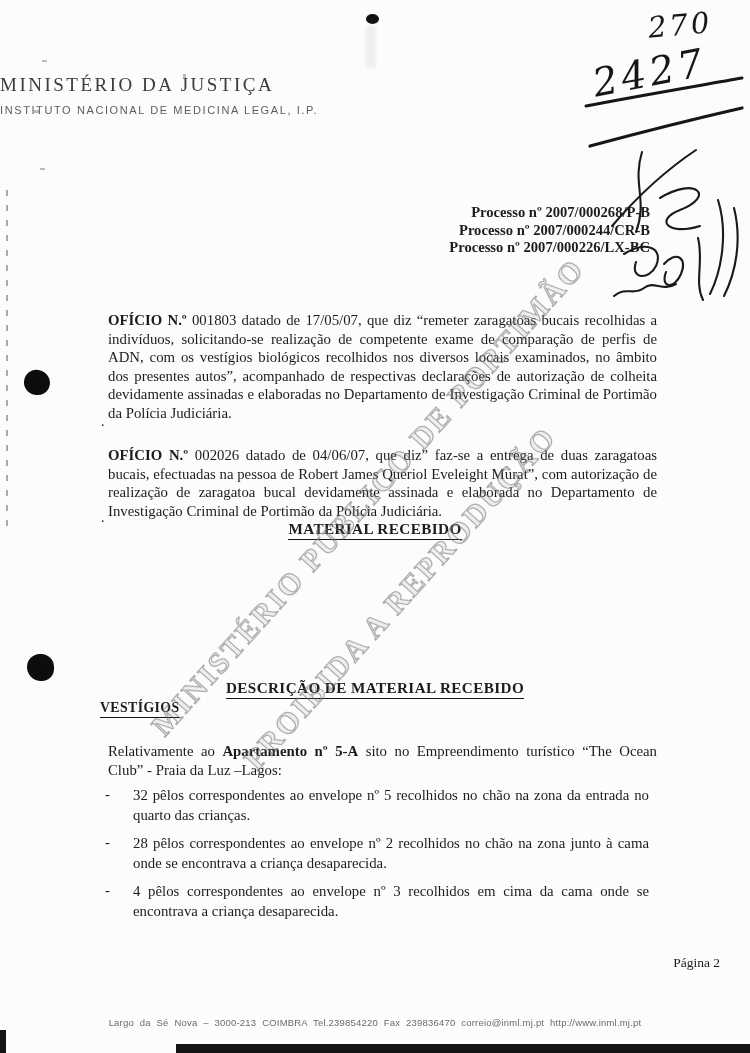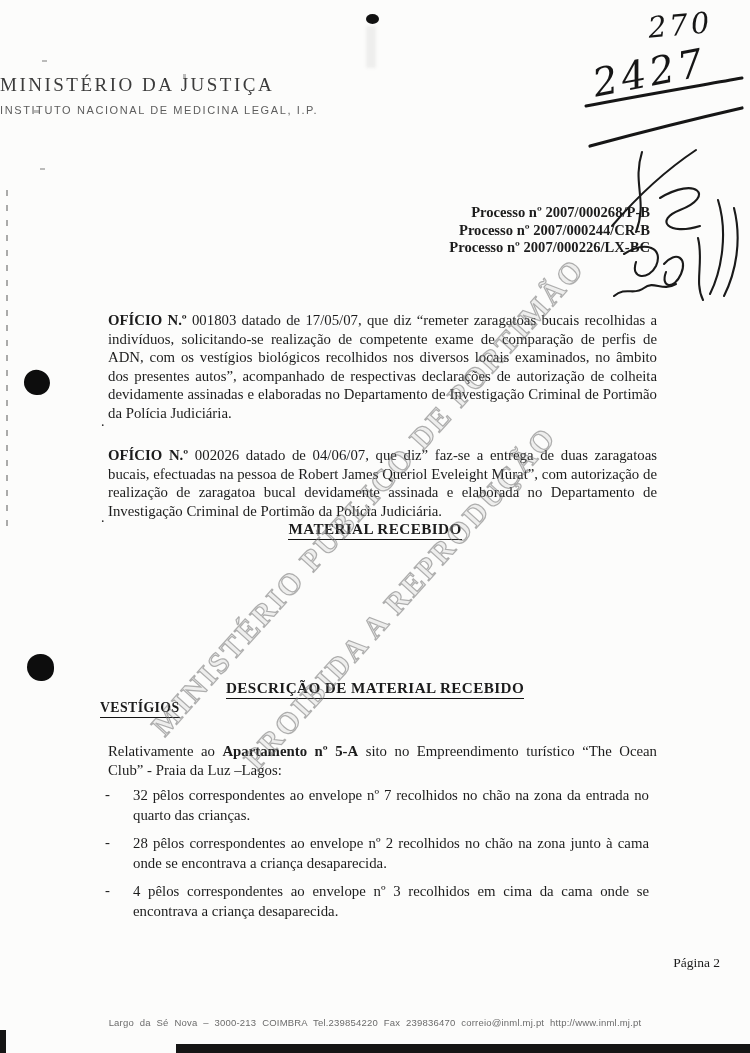--- a/index.html
+++ b/index.html
@@ -157,21 +157,21 @@
 
 
   <div class="sec-title" style="top:679px;font-family:Liberation Serif, serif;"><span>DESCRIÇÃO DE MATERIAL RECEBIDO</span></div>
 
   <div class="sub-head" style="top:700px;"><span>VESTÍGIOS</span></div>
 
   <p class="para" style="top:734px;line-height:19px;"><span>Relativamente ao </span><b>Apartamento nº 5-A</b><span> sito no Empreendimento turístico “The Ocean Club” - Praia da Luz –Lagos:</span></p>
 
   <div class="list-item" style="top:786px;">
     <span class="marker">-</span>
-    <span class="txt">32 pêlos correspondentes ao envelope nº 7 recolhidos no chão na zona da entrada no quarto das crianças.</span>
+    <span class="txt">32 pêlos correspondentes ao envelope nº 5 recolhidos no chão na zona da entrada no quarto das crianças.</span>
   </div>
   <div class="list-item" style="top:834px;">
     <span class="marker">-</span>
     <span class="txt">28  pêlos correspondentes ao envelope nº 2 recolhidos no chão na zona junto à cama onde se encontrava a criança desaparecida.</span>
   </div>
   <div class="list-item" style="top:882px;">
     <span class="marker">-</span>
     <span class="txt">4 pêlos correspondentes ao envelope nº 3 recolhidos em cima da cama onde se encontrava a criança desaparecida.</span>
   </div>
 

